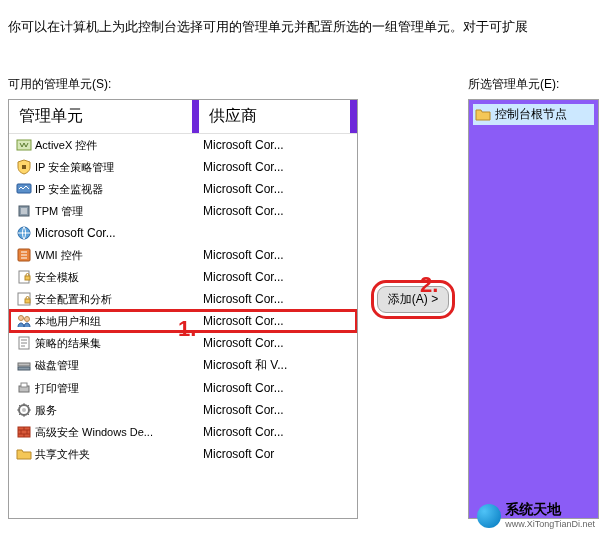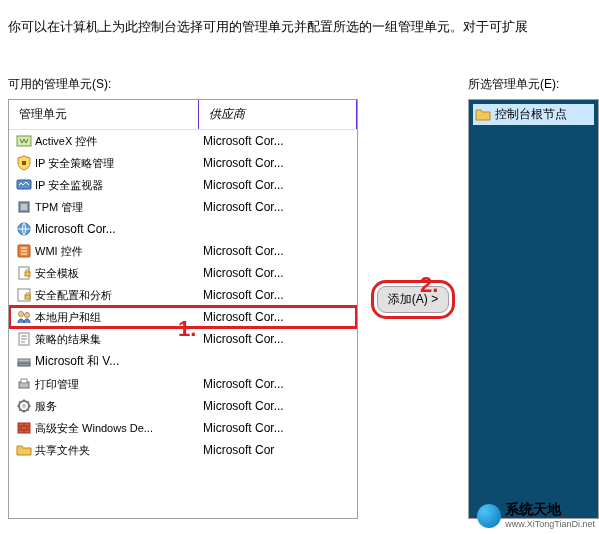--- a/index.html
+++ b/index.html
@@ -35,25 +35,25 @@
       overflow-x: hidden;
       background: #fff;
     }
     .list-head {
       display: flex;
       background: #fff;
       border-bottom: 1px solid #e0e0e0;
     }
     .list-head .th {
       padding: 6px 10px;
-      font-size: 12px;
-      border-right: 1px solid #6d28d9;
+      font-size: 16px;
+      border-right: 7px solid #6d28d9;
     }
     .th-name { width: 190px; }
-    .th-vendor { flex: 1; font-style: italic; }
+    .th-vendor { flex: 1; }
     .row {
       display: flex;
       align-items: center;
       padding: 3px 4px;
       cursor: pointer;
     }
     .row .icon-cell { width: 22px; display: flex; justify-content: center; }
     .row .cell-name { width: 168px; white-space: nowrap; overflow: hidden; text-overflow: ellipsis; font-size: 11px; }
     .row .cell-vendor { flex: 1; white-space: nowrap; overflow: hidden; text-overflow: ellipsis; font-size: 12px; padding-right: 4px; }
     .row.highlight { outline: 3px solid #e02020; outline-offset: -2px; }
@@ -80,21 +80,21 @@
       left: 420px;
       top: 272px;
       color: #e02020;
       font-size: 22px;
       font-weight: bold;
       pointer-events: none;
     }
     .tree {
       border: 1px solid #a0a0a0;
       height: 420px;
-      background: #0c4a6e;
+      background: #8b5cf6;
       padding: 4px;
     }
     .tree-node {
       display: flex;
       align-items: center;
       gap: 4px;
       padding: 2px;
       background: #cce8ff;
     }
     .wm {
@@ -219,20 +219,21 @@
             </span>
             <span class="cell-name">策略的结果集</span>
             <span class="cell-vendor">Microsoft Cor...</span>
           </div>
           <div class="row">
             <span class="icon-cell">
               <svg class="ico" viewBox="0 0 16 16">
                 <use href="#i-disk-mgmt"></use>
               </svg>
             </span>
+            <span class="cell-name">磁盘管理</span>
             <span class="cell-vendor">Microsoft 和 V...</span>
           </div>
           <div class="row">
             <span class="icon-cell">
               <svg class="ico" viewBox="0 0 16 16">
                 <use href="#i-print-mgmt"></use>
               </svg>
             </span>
             <span class="cell-name">打印管理</span>
             <span class="cell-vendor">Microsoft Cor...</span>

